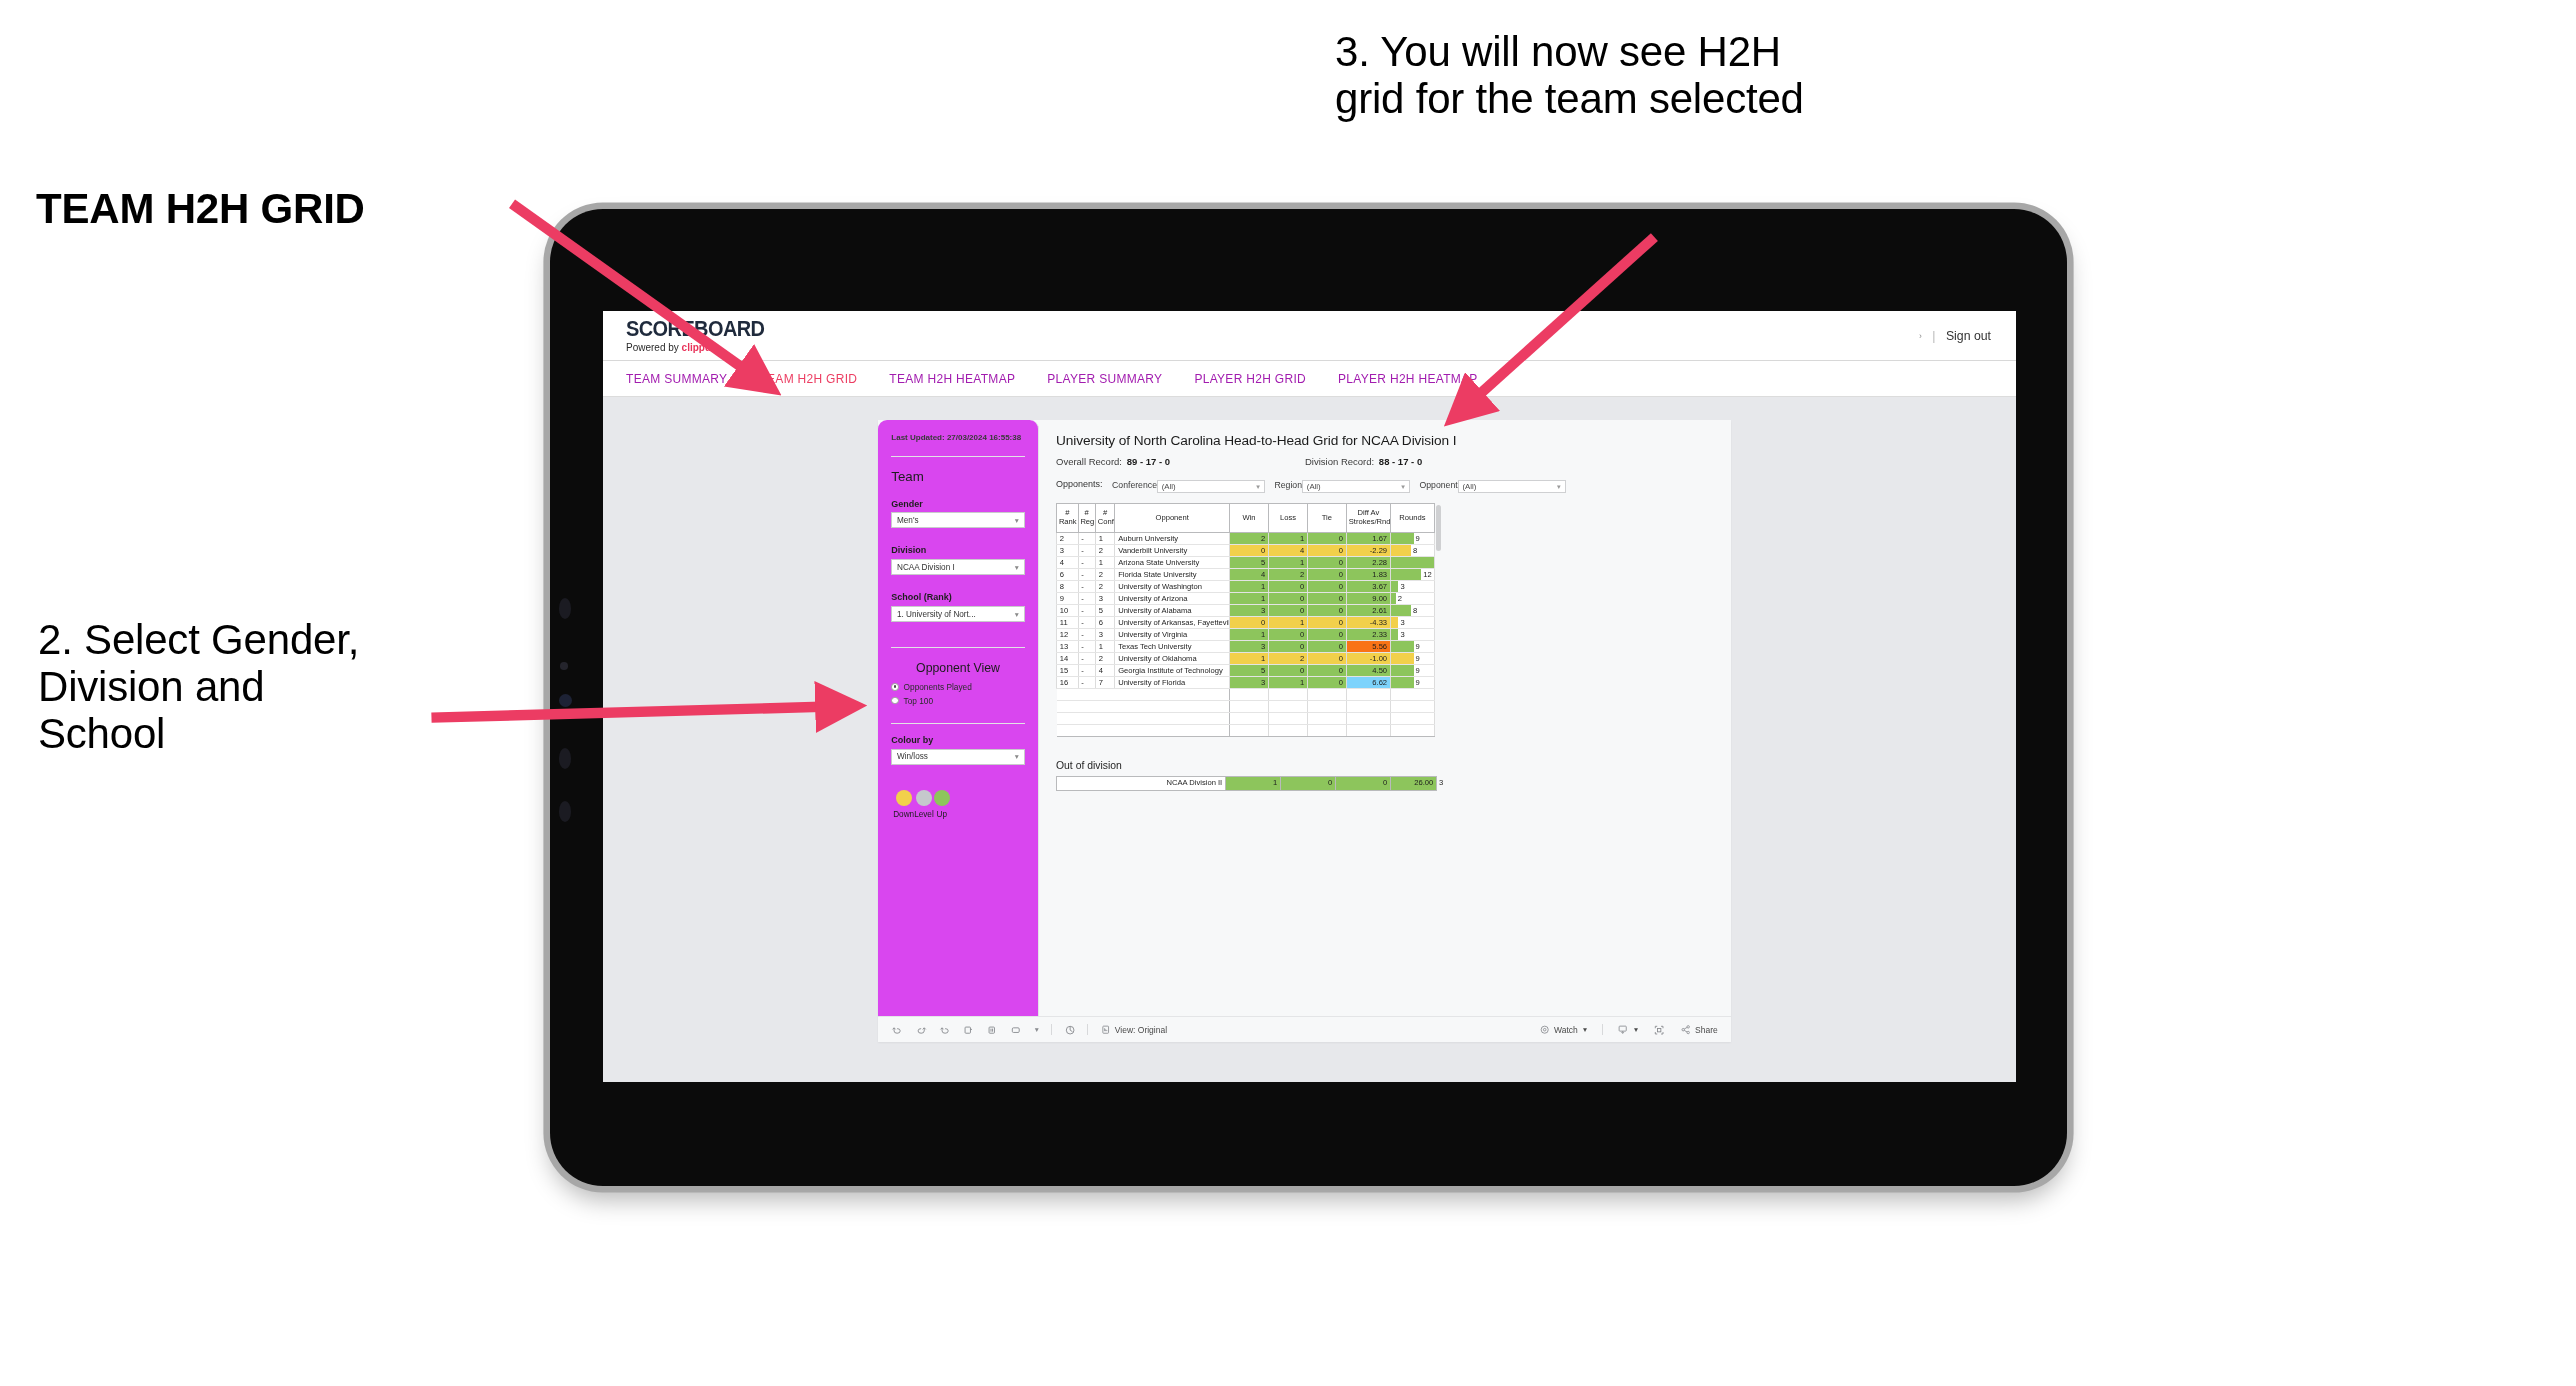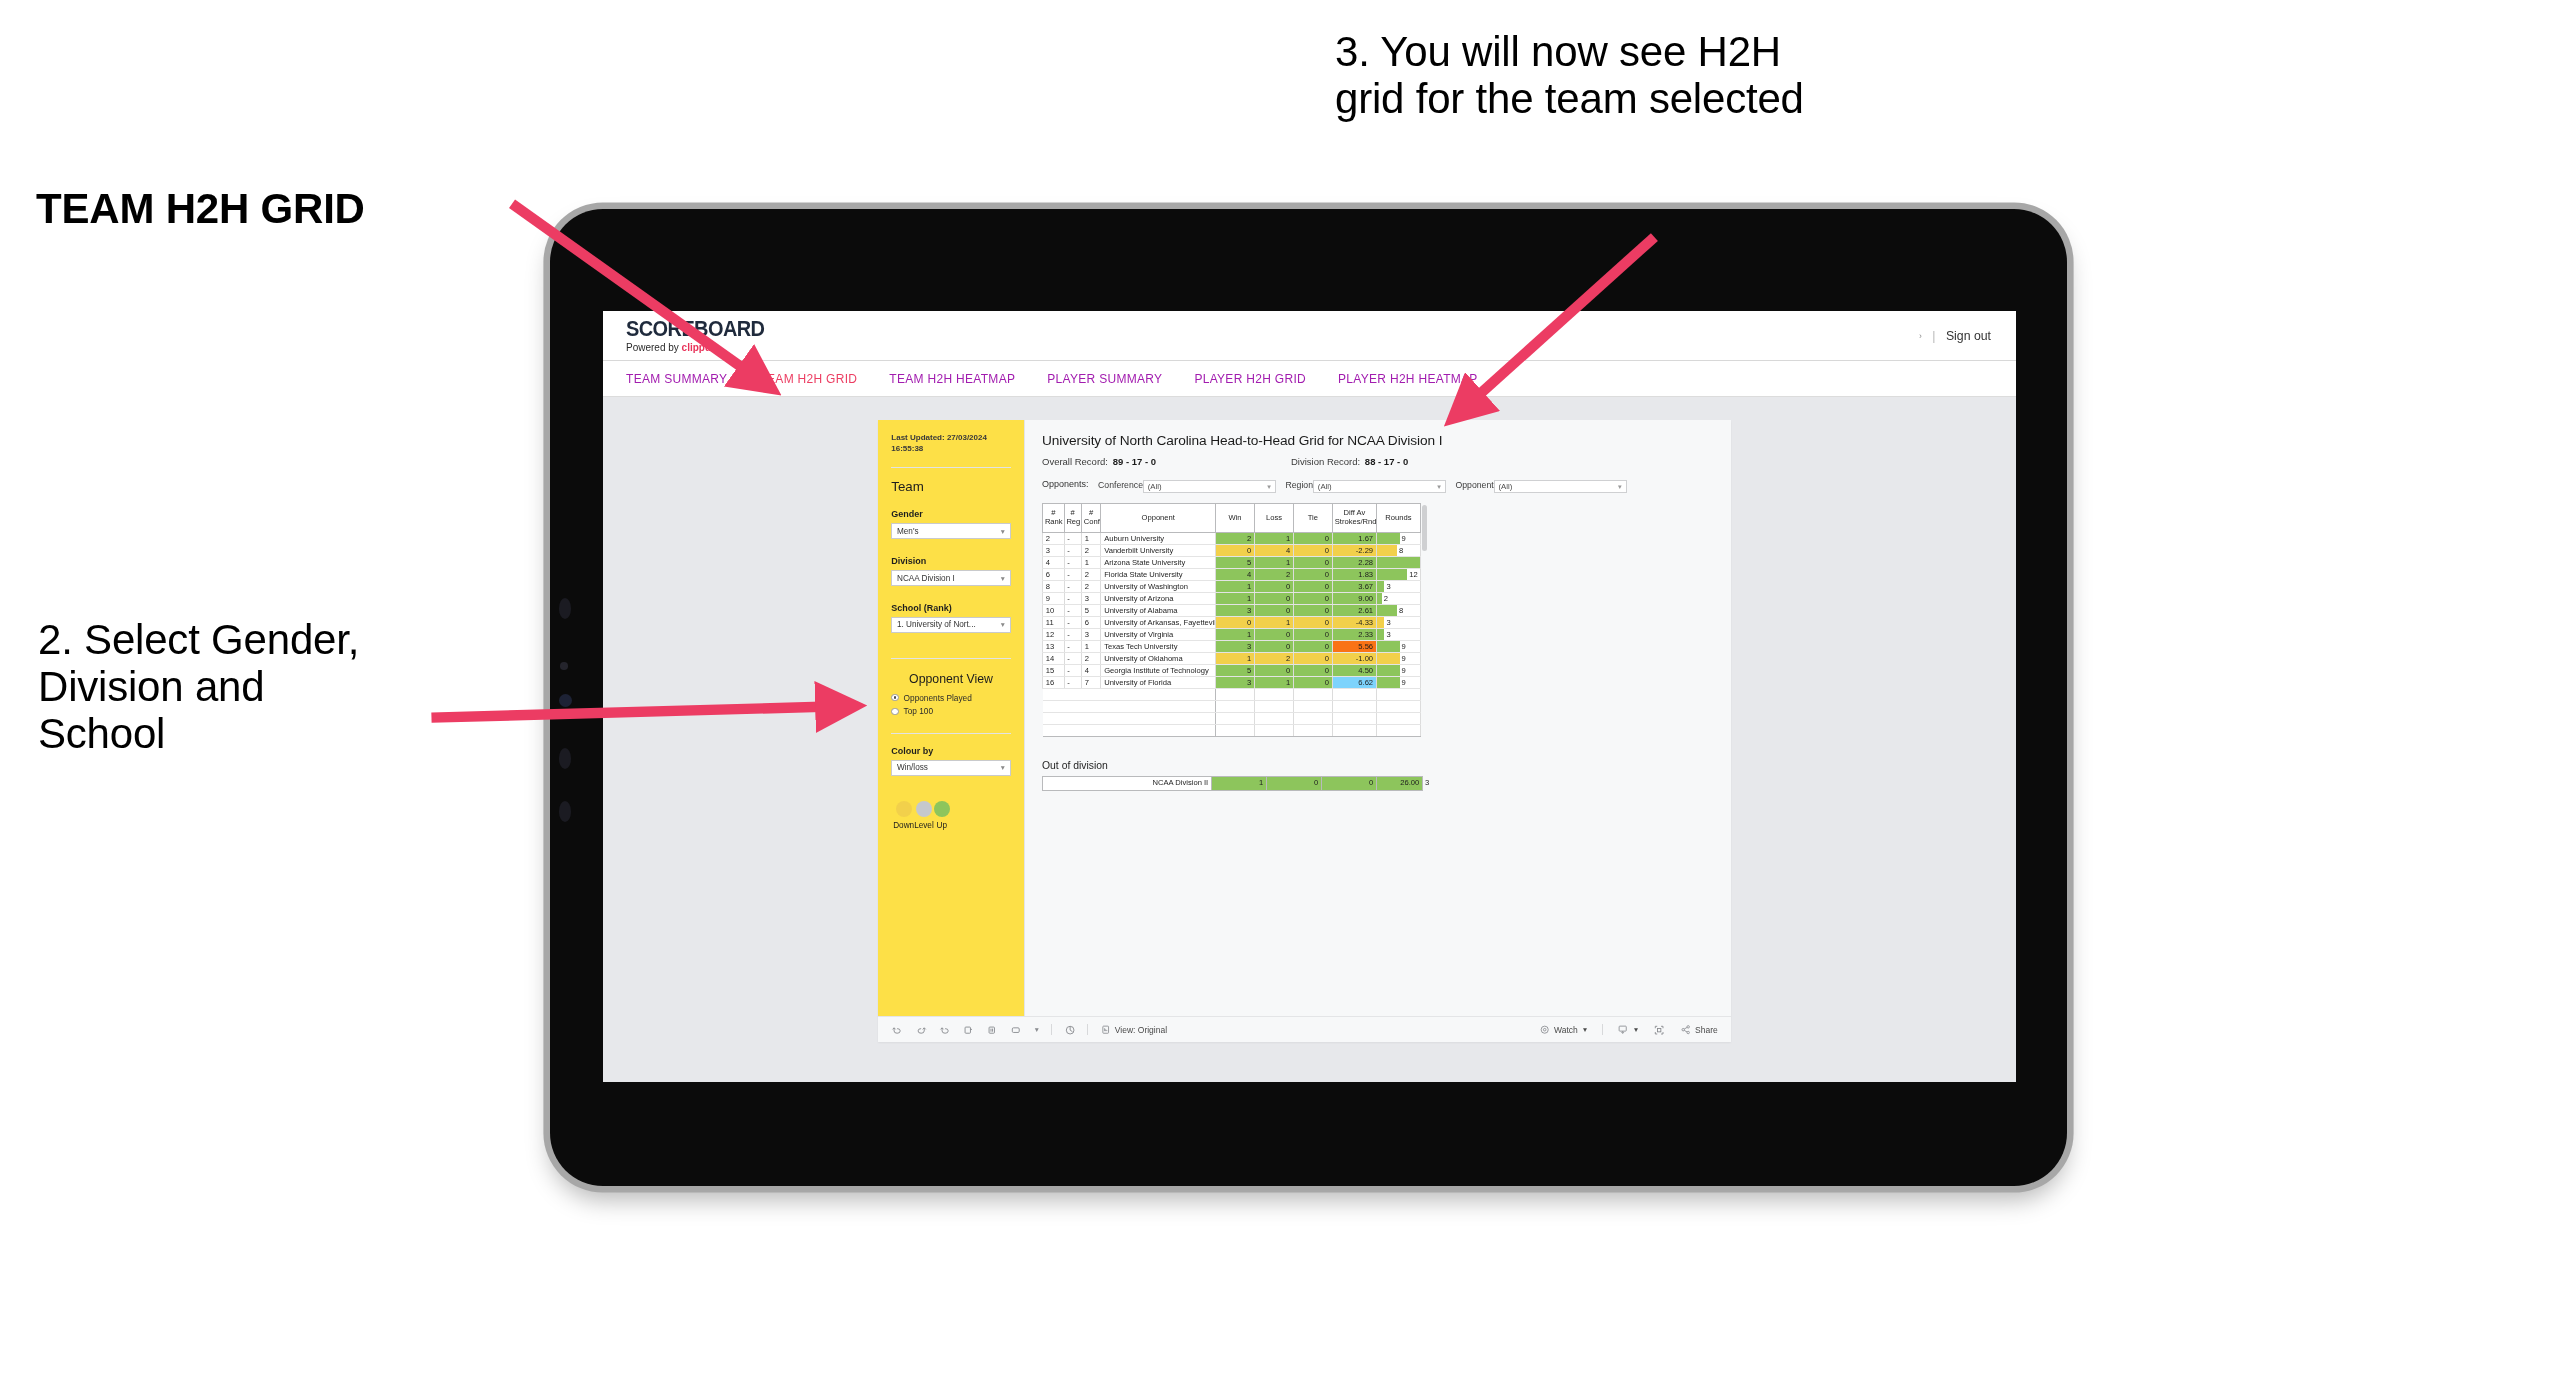--- a/index.html
+++ b/index.html
@@ -119,25 +119,26 @@
     position: absolute;
     left: 275px; top: 23px;
     width: 853px; height: 622px;
     background: #f7f8f9;
     display: flex;
     box-shadow: 0 0.9px 1.9px rgba(0,0,0,.05);
   }
 
   
   .filter-panel {
-    width: 147px; background: #fde047;
+    width: 161px; background: #d946ef;
     border-right: 0.9px solid #e3e4e6;
     padding: 13.3px 13.3px 0 13.3px;
     font-size: 8.5px; color: #2c2c2c;
     flex-shrink: 0;
+    border-radius: 9px;
   }
   .last-updated { font-size: 8px; font-weight: 700; line-height: 1.35; color:#3a3a3a; }
   .fp-divider { height:0.9px; background:#e2e3e5; margin: 12.3px 0 11.4px 0; }
   .fp-title { font-size: 13.3px; font-weight: 400; color:#1c1c1c; margin-bottom: 15px; }
   .fp-label { font-size: 9px; font-weight: 700; color:#1e1e1e; margin-bottom: 3.8px; }
   .fp-group { margin-bottom: 17px; }
   .fp-select {
     height: 16px; border: 0.9px solid #c9cacc; background:#fff;
     display:flex; align-items:center; justify-content: space-between;
     padding: 0 3.8px 0 4.7px; font-size: 8.2px; color:#333;
@@ -165,21 +166,21 @@
   .records { display:flex; margin-top: 7.6px; font-size: 9.5px; color:#3a3a3a; }
   .records .rec { display:flex; gap:4.7px; }
   .records .rec .val { font-weight: 700; color:#1b1b1b; }
   .records .rec.second { margin-left: 135px; }
 
   .opp-filters { display:flex; align-items:flex-end; gap: 9.5px; margin-top: 12.3px; }
   .opp-label { font-size: 9px; color:#333; padding-bottom: 3.8px; }
   .of-group { display:flex; flex-direction:row; }
   .of-label { font-size: 8.7px; color:#3c3c3c; margin-bottom: 2.8px; }
   .of-select {
-    width: 133px; height: 13.3px; background:#fff;
+    width: 108px; height: 13.3px; background:#fff;
     border:0.9px solid #cfd0d2;
     display:flex; align-items:center; justify-content:space-between;
     padding: 0 2.8px 0 3.8px; font-size: 7.8px; color:#4a4a4a; cursor:pointer;
   }
   .of-select .caret { font-size:6.2px; color:#9a9a9a; }
 
   
   .grid-wrap { margin-top: 10.4px; position: relative; width: 379px; }
   table.h2h { border-collapse: collapse; width: 379px; table-layout: fixed; }
   table.h2h th {

